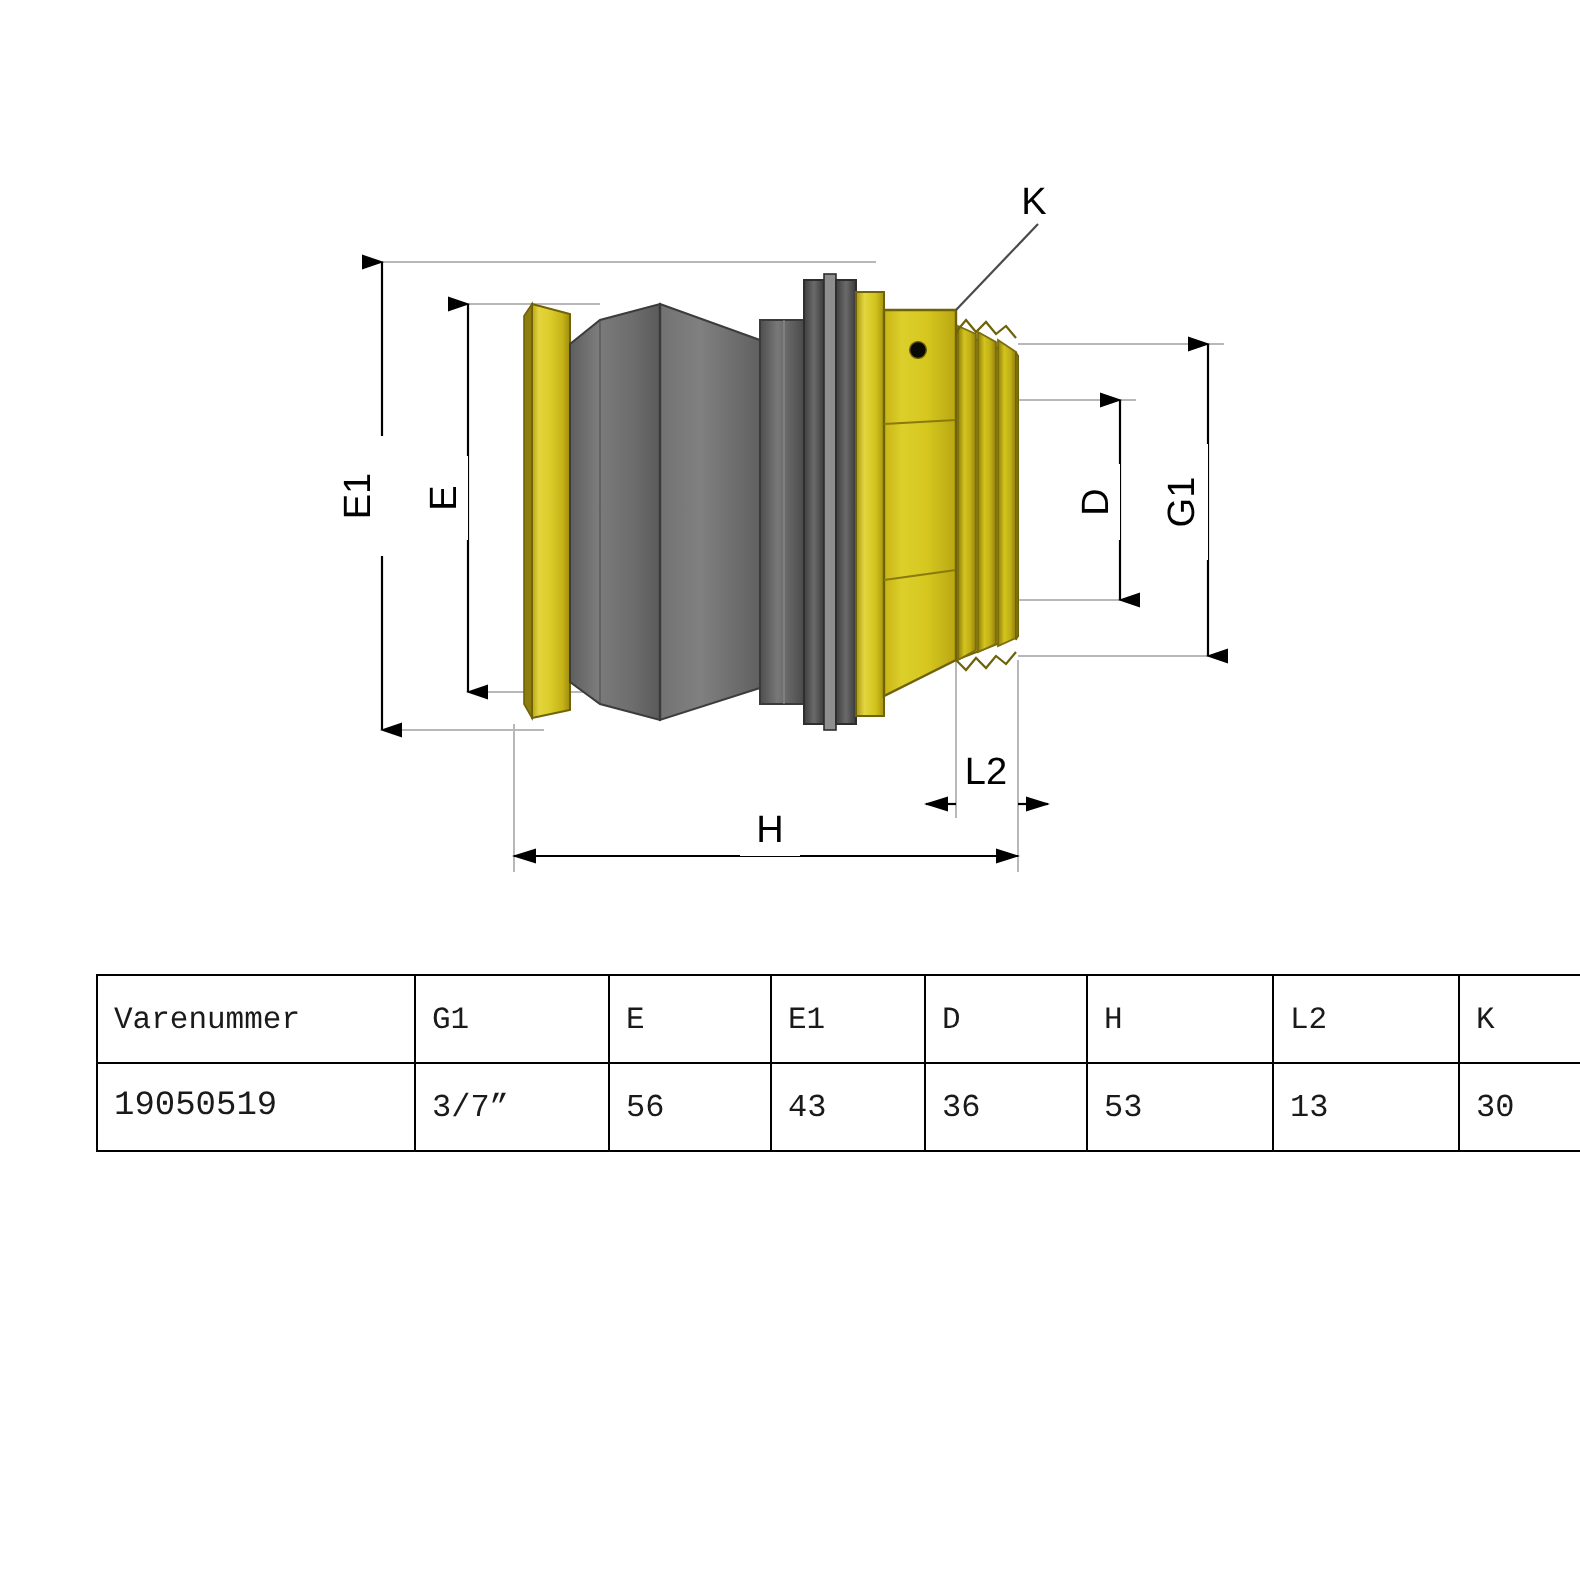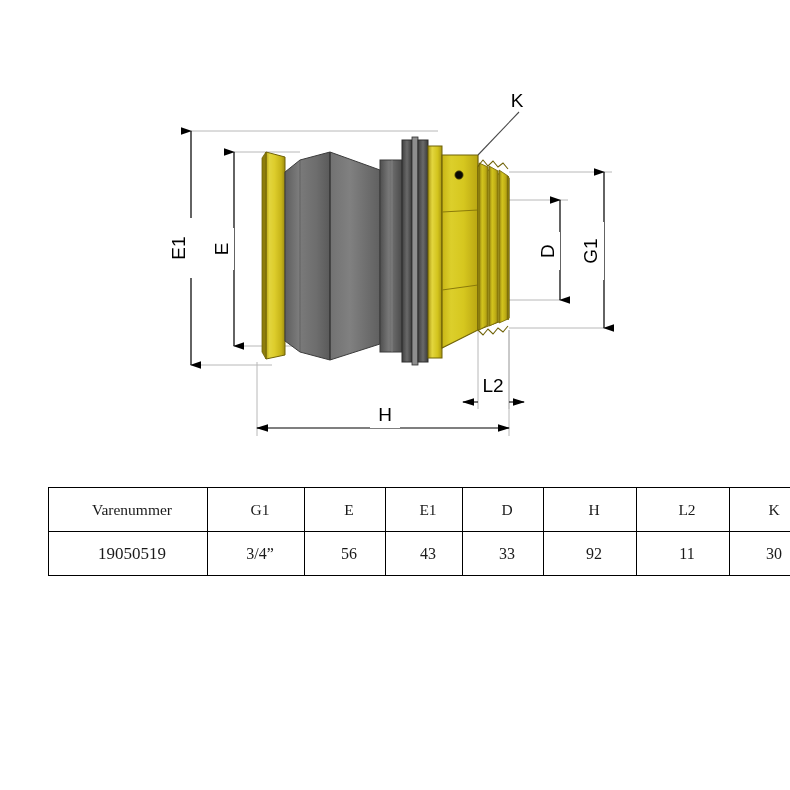--- a/index.html
+++ b/index.html
@@ -37,26 +37,25 @@
   table.spec {
     border-collapse: collapse;
     width: 690px;
     table-layout: fixed;
   }
   table.spec td {
     border: 1.6px solid #000000;
     height: 43px;
     padding: 0 0 0 8px;
     font-size: 15px;
-    font-family: Liberation Serif, serif;
+    font-family: Liberation Mono, monospace;
     color: #1a1a1a;
     vertical-align: middle;
     white-space: nowrap;
     overflow: hidden;
-    text-align: center;
   }
   table.spec tr.header-row td {
     font-size: 15.5px;
   }
   table.spec tr.data-row td {
     font-size: 17px;
   }
   table.spec tr.data-row td.big {
     font-size: 16px;
   }
@@ -284,25 +283,25 @@
           <td class="col-1">G1</td>
           <td class="col-2">E</td>
           <td class="col-3">E1</td>
           <td class="col-4">D</td>
           <td class="col-5">H</td>
           <td class="col-6">L2</td>
           <td class="col-7">K</td>
         </tr>
         <tr class="data-row">
           <td class="col-0">19050519</td>
-          <td class="col-1 big">3/4”</td>
+          <td class="col-1 big">3/7”</td>
           <td class="col-2 big">56</td>
           <td class="col-3 big">43</td>
-          <td class="col-4 big">33</td>
-          <td class="col-5 big">92</td>
-          <td class="col-6 big">11</td>
+          <td class="col-4 big">36</td>
+          <td class="col-5 big">53</td>
+          <td class="col-6 big">13</td>
           <td class="col-7 big">30</td>
         </tr>
       </tbody>
     </table>
   </div>
 
 </div>
 
 </body></html>

